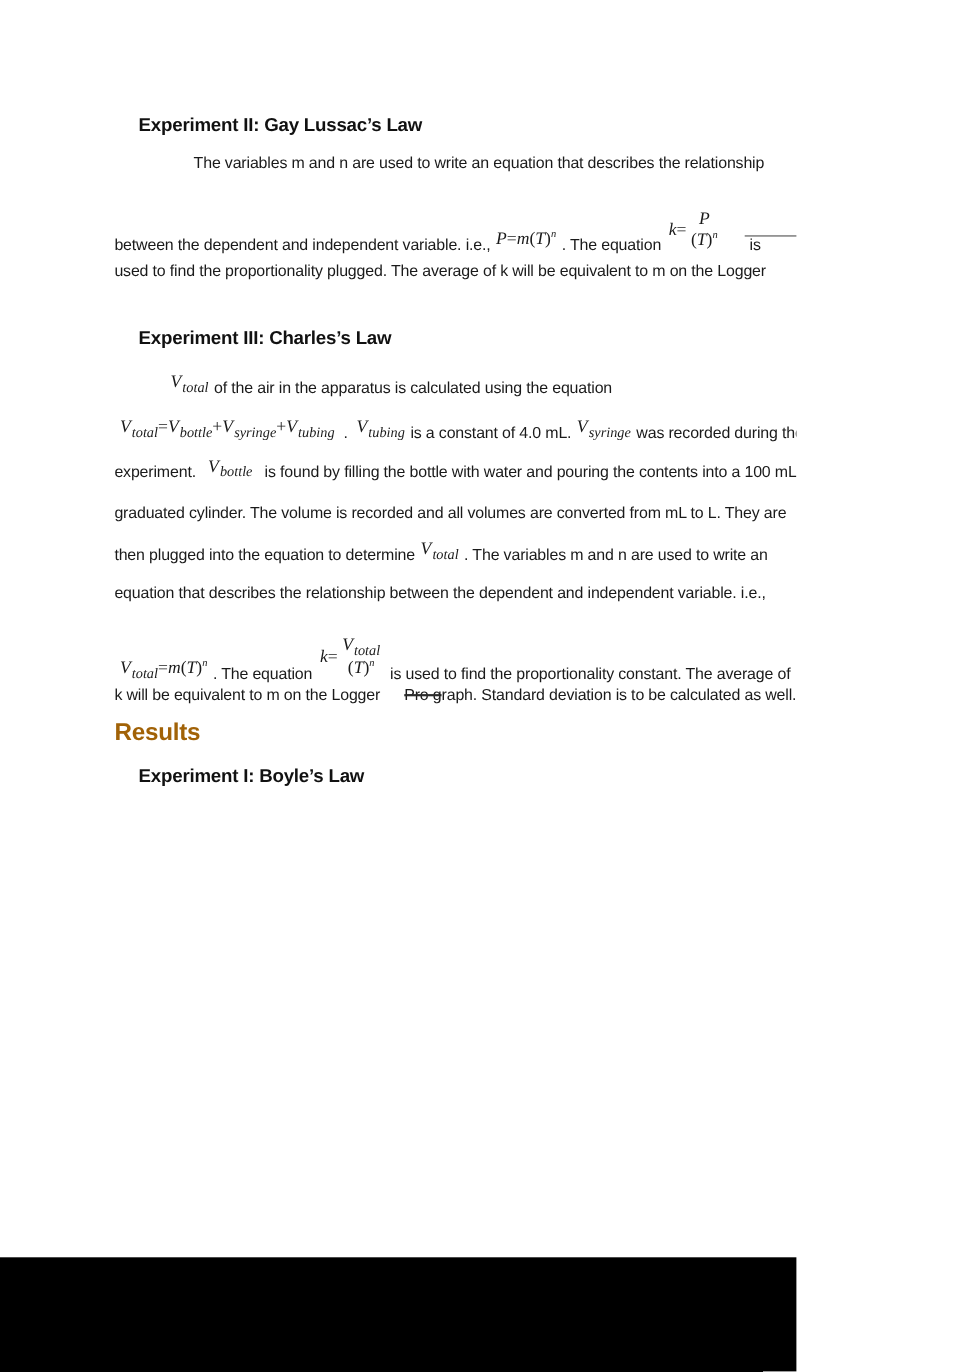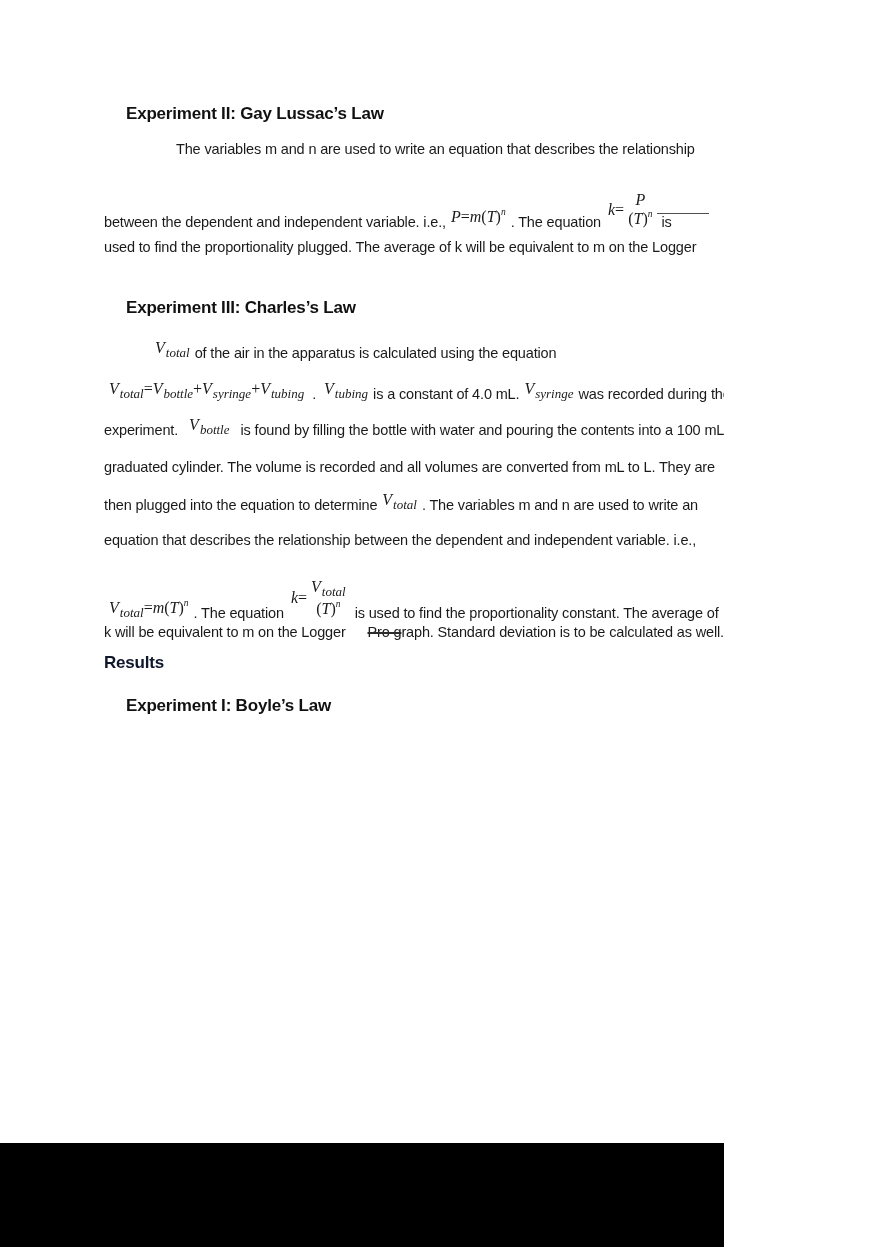--- a/index.html
+++ b/index.html
@@ -10,38 +10,38 @@
   .line {
     position:absolute; white-space:nowrap;
     font-size:14.5px; letter-spacing:-0.15px; line-height:20px; color:#1a1a1a;
   }
   .h2 {
     position:absolute; white-space:nowrap; font-weight:700;
     font-size:17px; letter-spacing:-0.2px; color:#111;
   }
   .h1 {
     position:absolute; white-space:nowrap; font-weight:700;
-    font-size:17px; letter-spacing:-0.2px; color:#0f172a;
+    font-size:22px; letter-spacing:-0.2px; color:#a16207;
   }
   
   .mi { font-family:"Liberation Serif", serif; font-style:italic; font-size:16px; letter-spacing:0; }
   .mo { font-family:"Liberation Serif", serif; font-style:normal; font-size:16px; letter-spacing:0; }
   .msub { font-family:"Liberation Serif", serif; font-style:italic; font-size:13px; vertical-align:-4px; letter-spacing:0; margin-left:1px; }
   .msup { font-family:"Liberation Serif", serif; font-style:italic; font-size:9.5px; vertical-align:7px; letter-spacing:0; }
   .meq { position:relative; top:-5px; margin:0 5px; display:inline-block; }
   .meq .meq { margin:0; top:0; }
   .dot { margin:0 3px; }
   .frac { display:inline-flex; align-items:center; vertical-align:middle; position:relative; margin:0 7px; }
   .frac .fk { display:inline-block; margin-right:2px; }
   .fcol { display:inline-flex; flex-direction:column; align-items:center; line-height:1.0; }
   .fnum, .fden { display:inline-block; text-align:center; padding:1px 2px; }
   .frac-1 { top:-14px; }
   .frac-2 { top:-16px; }
   .strike { text-decoration:line-through; text-decoration-thickness:1.6px; text-decoration-color:#2b2b2b;padding-left:18px; }
-  .is-overline { position:relative; display:inline-block; margin-left:0; }
+  .is-overline { position:relative; display:inline-block; margin-left:20px; }
   .is-overline::after {
     content:""; position:absolute; left:-4px; top:1px; width:52px; height:0;
     border-top:1.8px solid #4f4f4f;
   }
   .footer-band { position:absolute; left:0; top:1143px; width:880px; height:104px; background:#000000; }
 </style>
 </head>
 <body>
 
 <div class="page">

